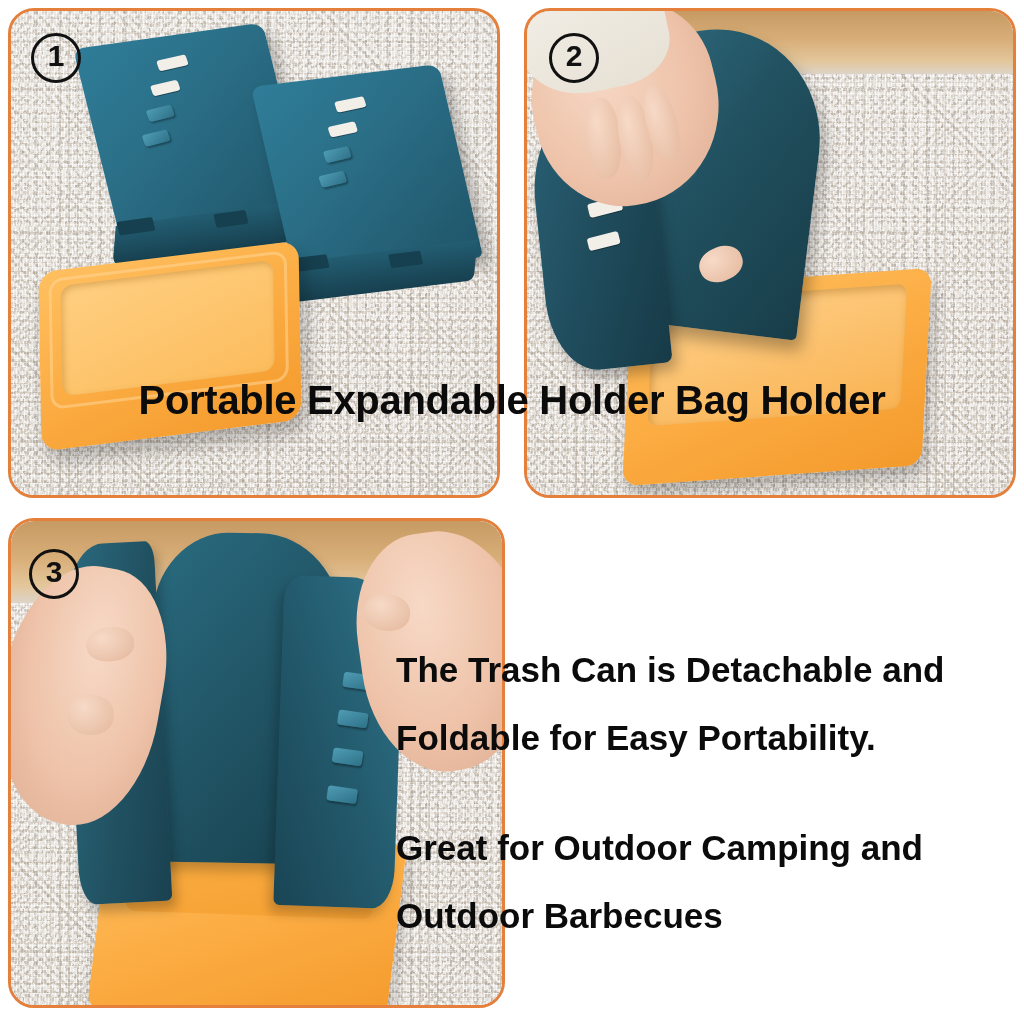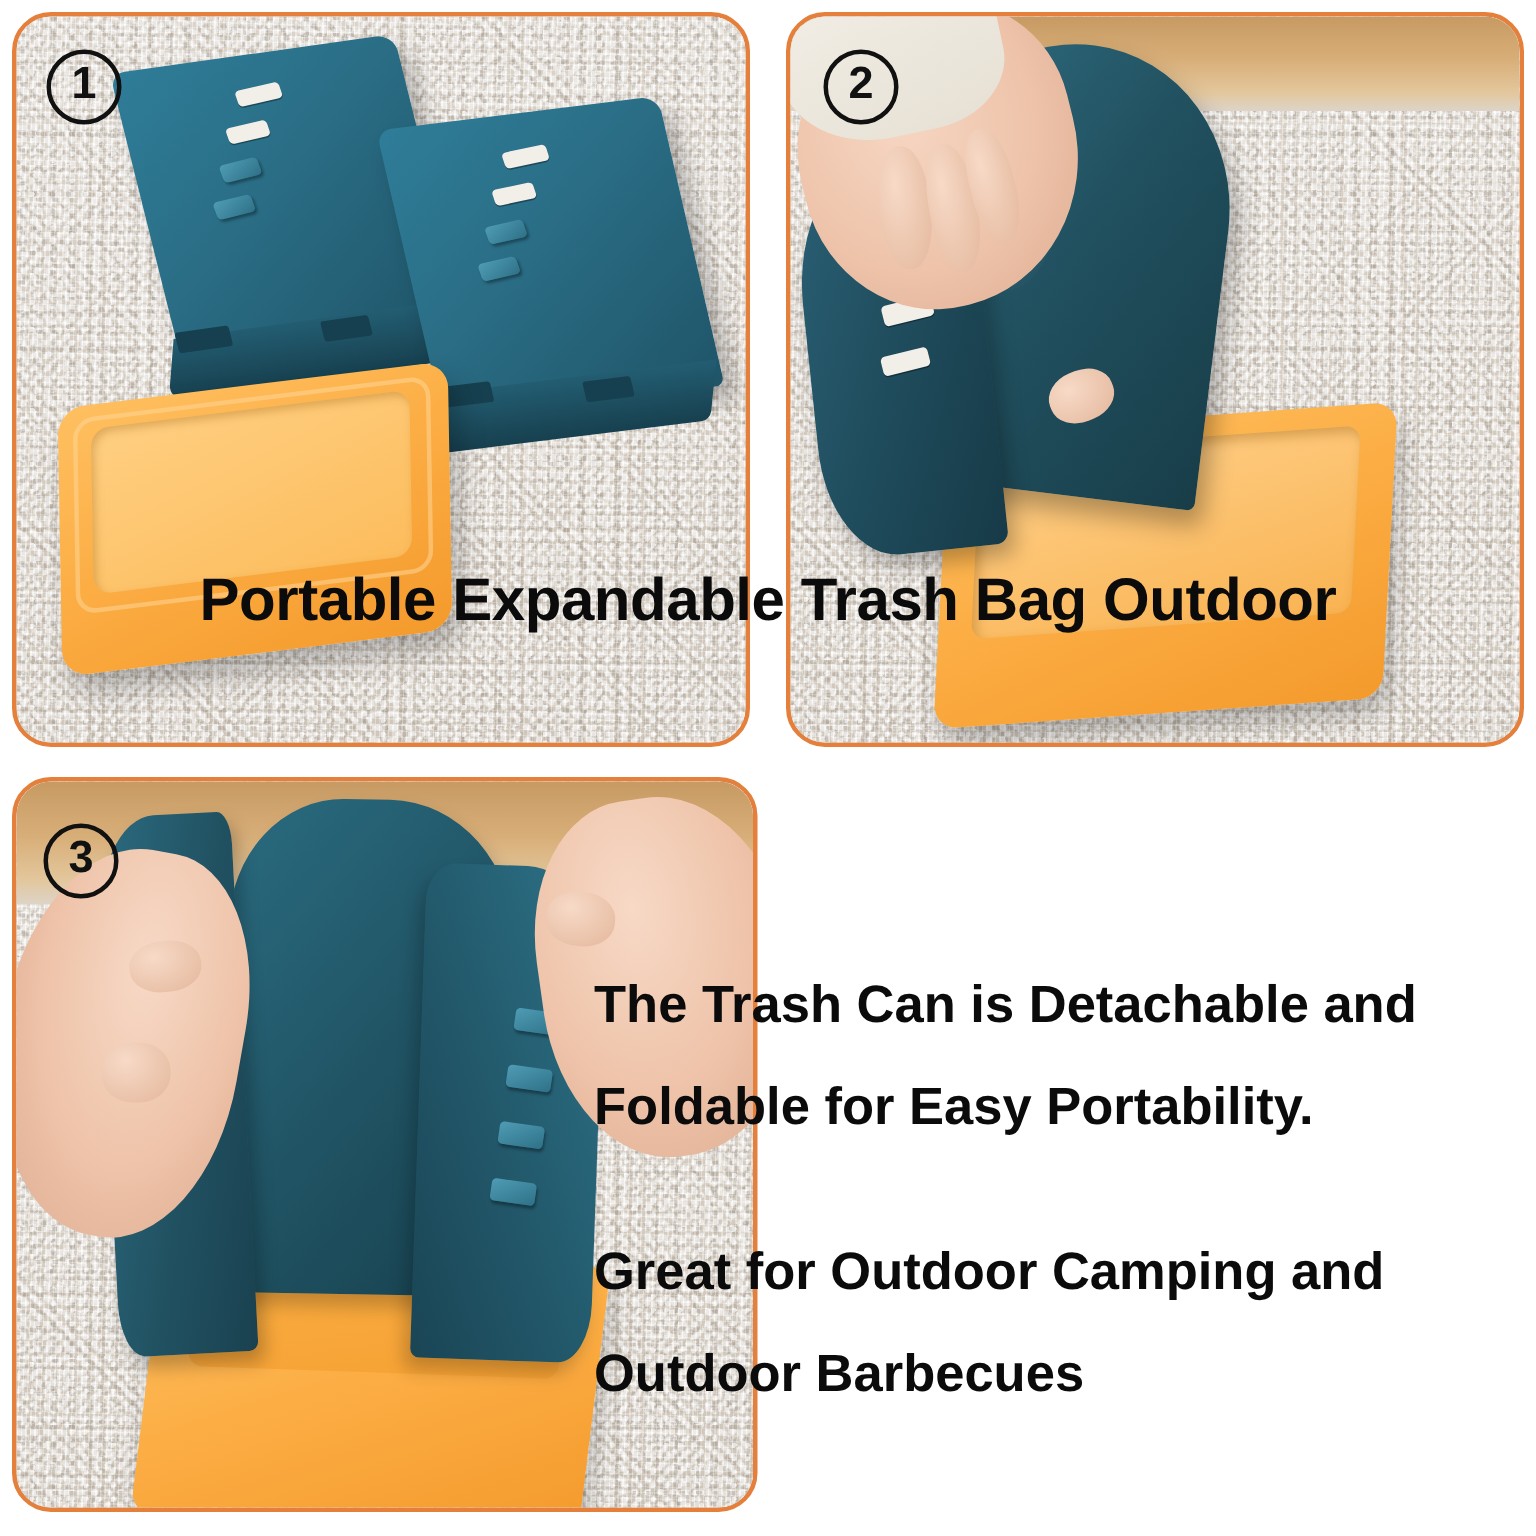--- a/index.html
+++ b/index.html
@@ -338,21 +338,21 @@
         <div class="finger" style="left:70px;top:128px;width:46px;height:40px;transform:rotate(-10deg);"></div>
       </div>
       <div class="p3-hand-r">
         <div class="finger" style="left:10px;top:56px;width:46px;height:36px;transform:rotate(14deg);"></div>
       </div>
     </div>
 
     <div class="badge" id="badge-3">3</div>
   </div>
 
-  <div id="headline">Portable Expandable Trash Bag Outdoor</div>
+  <div id="headline">Portable Expandable Holder Bag Holder</div>
 
   <div id="right-text">
     <p class="para">
       <span class="tline">The Trash Can is Detachable and</span>
       <span class="tline">Foldable for Easy Portability.</span>
     </p>
     <div class="gap"></div>
     <p class="para">
       <span class="tline">Great for Outdoor Camping and</span>
       <span class="tline">Outdoor Barbecues</span>

